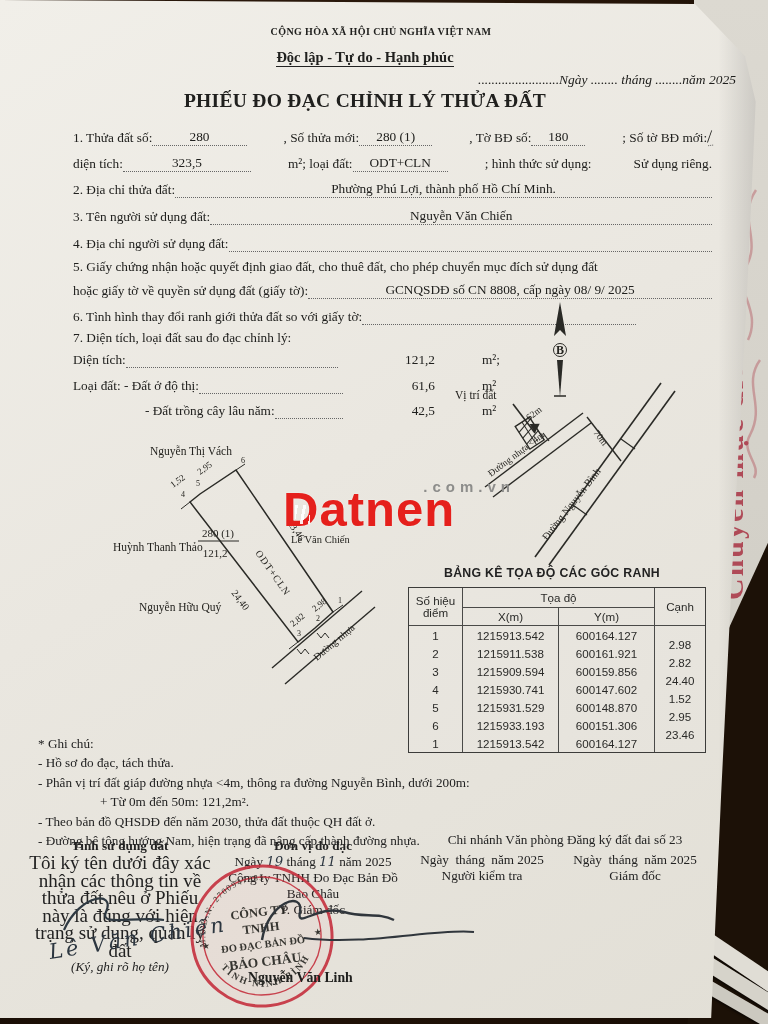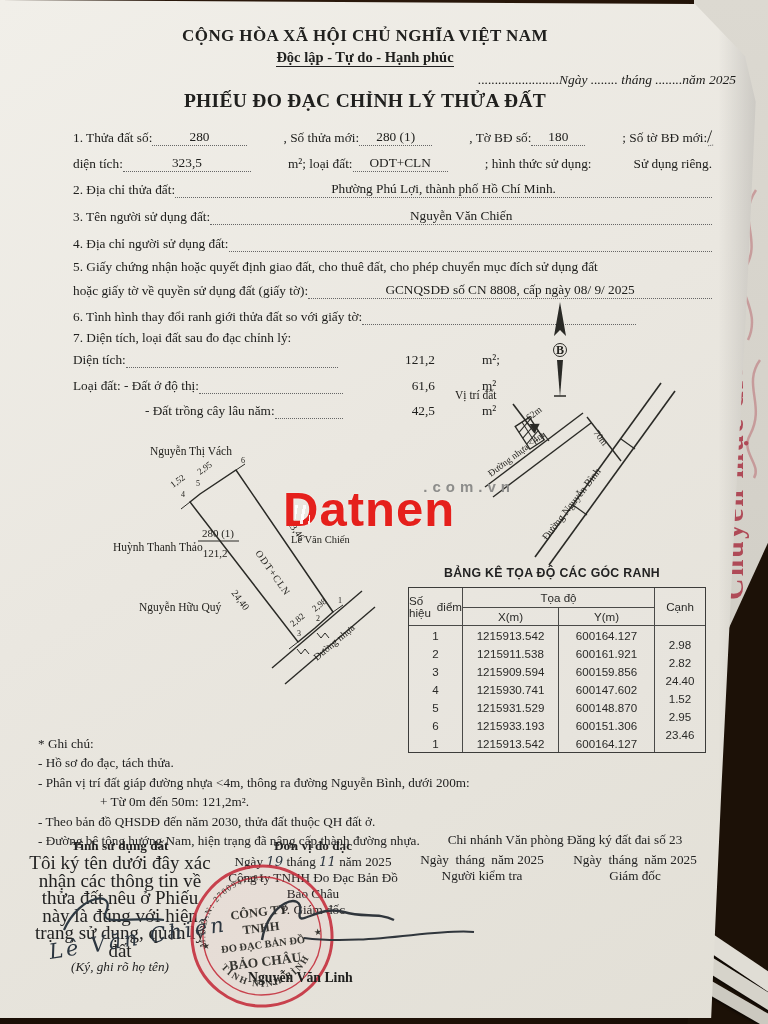--- a/index.html
+++ b/index.html
@@ -12,21 +12,21 @@
   .red-scribble{position:absolute;stroke:#b04a55;fill:none;opacity:.4;}
   .dark-wedge{position:absolute;left:0;top:0;width:768px;height:1024px;background:#1c1107;clip-path:polygon(100% 53%,94.5% 62%,92% 78%,89.5% 100%,100% 100%);}
   .stack1,.stack2,.stack3{position:absolute;background:#e0ddd5;box-shadow:0 2px 2px rgba(0,0,0,.5);}
   .stack1{left:652px;top:940px;width:134px;height:17px;transform:rotate(34deg);}
   .stack2{left:664px;top:968px;width:126px;height:15px;transform:rotate(32deg);background:#d6d3ca;}
   .stack3{left:676px;top:995px;width:116px;height:13px;transform:rotate(30deg);background:#ccc9c0;}
   
   .paper{position:absolute;left:0;top:0;width:768px;height:1018px;background:linear-gradient(150deg,#f1efe9 0%,#eae7e0 45%,#e2dfd6 100%);clip-path:polygon(0 0,90.5% 0.4%,97% 5.5%,98.4% 10%,97.2% 30%,95.6% 52%,93.9% 78%,92.6% 100%,0 100%);color:#20201e;}
   .paper::after{content:"";position:absolute;right:10px;top:0;width:40px;height:100%;background:linear-gradient(90deg,rgba(0,0,0,0) 0%,rgba(0,0,0,.14) 100%);}
   
-  .nat-title{position:absolute;top:26px;left:0;width:730px;text-align:center;font-weight:bold;font-size:17px;letter-spacing:.4px;}
+  .nat-title{position:absolute;top:26px;left:16px;width:730px;text-align:center;font-weight:bold;font-size:10px;letter-spacing:.4px;}
   .motto{position:absolute;top:49px;left:0;width:730px;text-align:center;font-weight:bold;font-size:14.5px;}
   .motto span{border-bottom:1.4px solid #222;padding-bottom:1px;}
   .date-line{position:absolute;top:72px;right:32px;font-style:italic;font-size:13.5px;}
   .doc-title{position:absolute;top:90px;left:0;width:730px;text-align:center;font-weight:bold;font-size:19.5px;letter-spacing:.3px;}
   
   .frow{position:absolute;left:36px;width:676px;display:flex;align-items:flex-end;font-size:13.3px;white-space:nowrap;}
   .frow .lab{flex:0 0 auto;margin-left:37px;}
   .dotv{display:inline-block;border-bottom:1.6px dotted #666;text-align:center;height:17px;line-height:17px;flex:0 1 auto;overflow:visible;}
   .dfill{flex:1 1 auto;border-bottom:1.6px dotted #666;height:17px;}
   .dotv.grow{flex:1 1 auto;}
@@ -38,21 +38,21 @@
   .wm{position:absolute;left:283px;top:478px;width:250px;height:66px;}
   .wm .dom{position:absolute;right:18px;top:0;font-family:"Liberation Sans",sans-serif;font-weight:bold;font-size:15px;letter-spacing:5px;color:#8d8d8b;}
   .wm .brand{position:absolute;left:0;top:6px;font-family:"Liberation Sans",sans-serif;font-weight:bold;font-size:49px;line-height:50px;color:#e5201c;text-shadow:0 0 2px rgba(255,255,255,.55);letter-spacing:1px;}
   .wm .bars{position:absolute;left:12px;top:27px;width:15px;height:19px;background:repeating-linear-gradient(100deg,#ffffff 0 3px,rgba(255,255,255,0) 3px 8px);opacity:.9;}
   
   .tbl-title{position:absolute;left:404px;top:566px;width:296px;text-align:center;font-family:"Liberation Sans",sans-serif;font-weight:bold;font-size:12.3px;letter-spacing:.3px;color:#222;}
   .ctable{position:absolute;left:408px;top:587px;display:grid;grid-template-columns:54px 96px 96px 50px;grid-template-rows:20px 18px repeat(7,18px);border:1.6px solid #3c3c3a;font-family:"Liberation Sans",sans-serif;font-size:11.6px;color:#2a2a28;background:rgba(255,255,255,.06);}
   .ctable div{display:flex;align-items:center;justify-content:center;}
   .bR{border-right:1px solid #4a4a48;}
   .bB{border-bottom:1px solid #4a4a48;}
-  .h2l{flex-direction:row;line-height:12px;}
+  .h2l{flex-direction:column;line-height:12px;text-align:center;}
   .edge-col{grid-column:4;grid-row:3/10;flex-direction:column;justify-content:flex-start !important;}
   .edge-col div{height:18px;flex:0 0 18px;}
   .edge-col div:first-child{margin-top:9px;}
   
   .notes{position:absolute;left:38px;top:734px;font-size:13.2px;line-height:19.4px;color:#222;}
   .notes .ind{padding-left:62px;}
   
   .sig{position:absolute;font-size:13.2px;color:#222;}
   .sig .b{font-weight:bold;}
   .c{text-align:center;}

